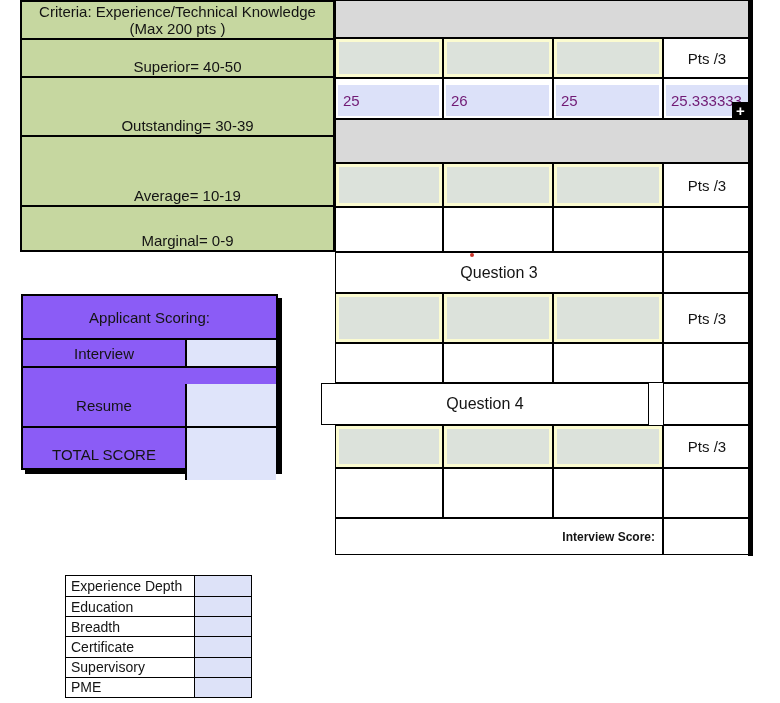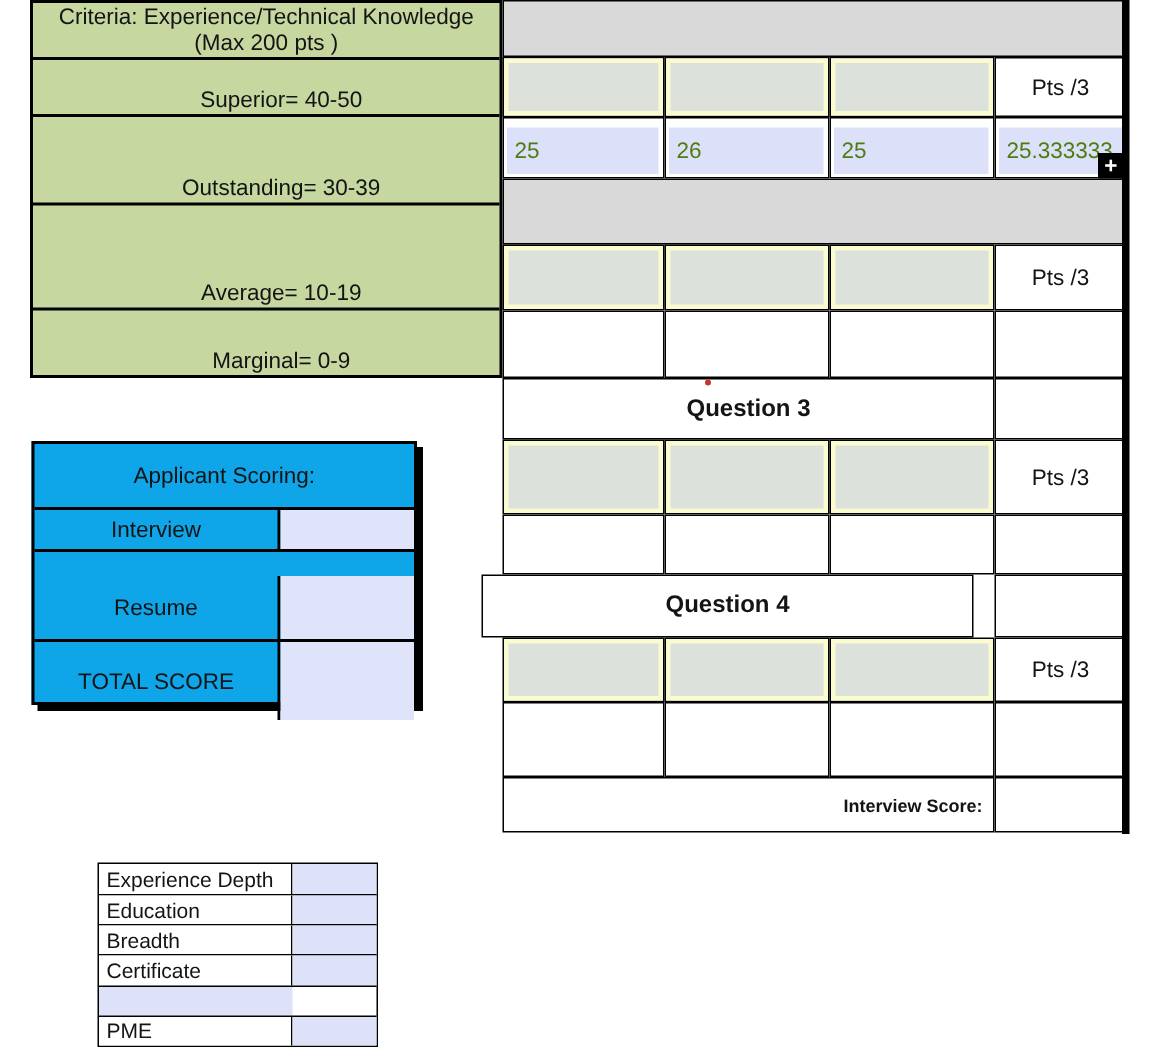--- a/index.html
+++ b/index.html
@@ -20,25 +20,25 @@
   .pts-cell { padding:0; }
   .pts-inner {
     width:100%; height:100%;
     border:3px solid #fbfbd0; background:#dce2db;
   }
 
   
   .blue-box {
     position:absolute; left:2px; right:3px; top:6px; bottom:2px;
     background:#dce1f9; display:flex; align-items:center;
-    padding-left:5px; font-size:15px; color:#4d7c0f;
+    padding-left:5px; font-size:15px; color:#701a75;
   }
 
   .center-text { display:flex; align-items:center; justify-content:center; }
-  .q-cell { font-size:16px; font-weight:bold; }
+  .q-cell { font-size:16px; font-weight:normal; }
   .score-label-cell {
     display:flex; align-items:center; justify-content:flex-end;
     padding-right:7px; font-size:12px; font-weight:bold;
   }
 
   
   #criteria-table {
     position:absolute; left:0; top:0; width:315px; height:252px;
     background:#c6d7a0; border:2px solid #000;
   }
@@ -56,21 +56,21 @@
   }
 
   
   #grid-right-border {
     position:absolute; left:728px; top:0; width:5px; height:556px; background:#000;
   }
 
   
   #applicant-table {
     position:absolute; left:1px; top:294px; width:257px; height:176px;
-    border:2px solid #000; background:#0ea5e9;
+    border:2px solid #000; background:#8b5cf6;
     box-shadow:4px 4px 0 0 #000;
   }
   .app-header {
     position:absolute; left:0; top:0; width:100%; height:44px;
     border-bottom:2px solid #000;
     display:flex; align-items:center; justify-content:center; font-size:15px;
   }
   .app-row { position:absolute; left:0; width:100%; }
   .app-label {
     position:absolute; left:0; top:0; width:164px; height:100%;
@@ -243,20 +243,21 @@
     </div>
     <div class="factor-row">
       <div class="factor-label">Breadth</div>
       <div class="factor-value"></div>
     </div>
     <div class="factor-row">
       <div class="factor-label">Certificate</div>
       <div class="factor-value"></div>
     </div>
     <div class="factor-row">
+      <div class="factor-label">Supervisory</div>
       <div class="factor-value"></div>
     </div>
     <div class="factor-row">
       <div class="factor-label">PME</div>
       <div class="factor-value"></div>
     </div>
   </div>
 
 </div>
 

